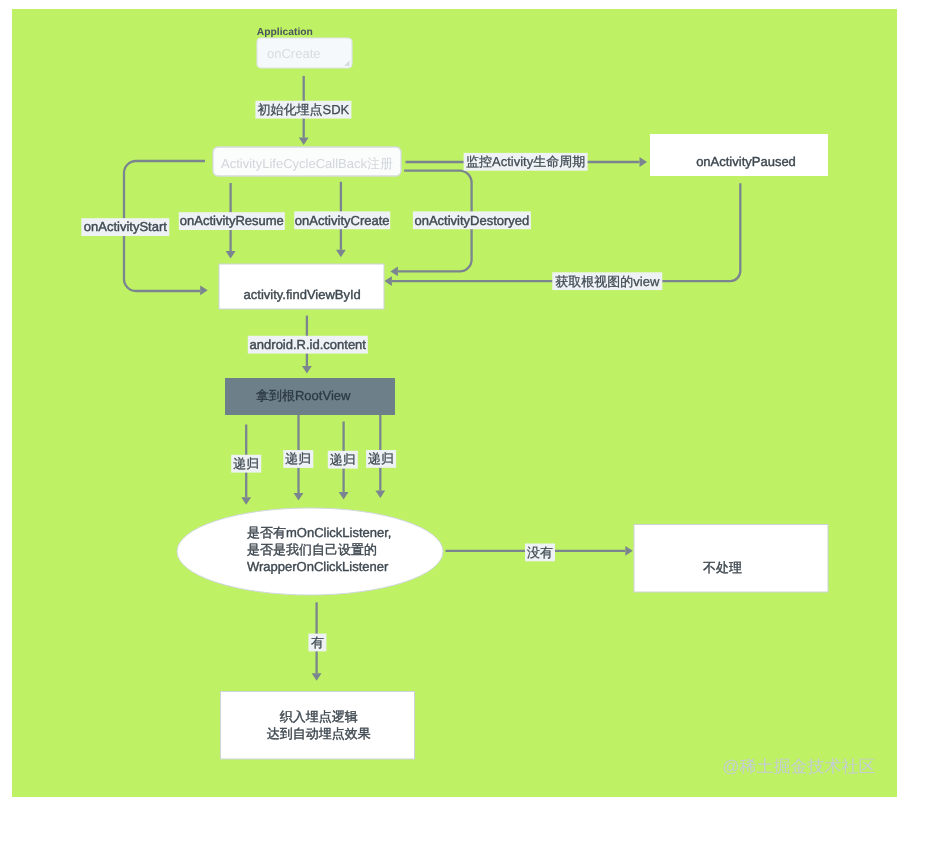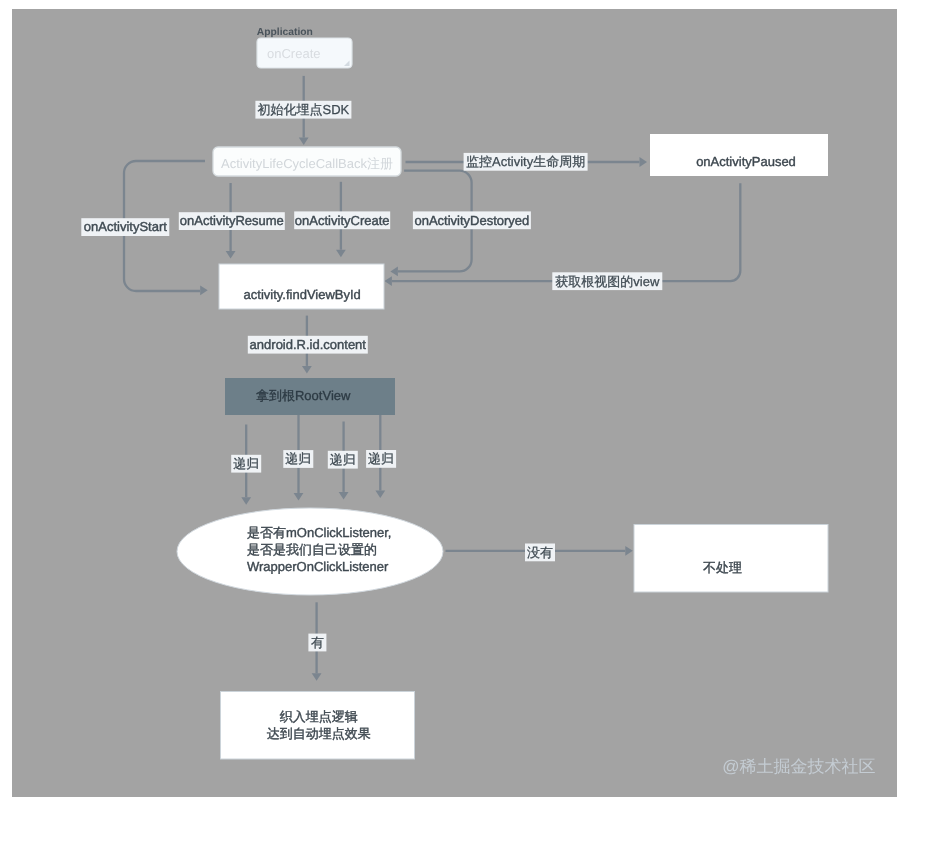--- a/index.html
+++ b/index.html
@@ -1,19 +1,19 @@
 <!DOCTYPE html>
 <html><head>
 <meta charset="utf-8">
 <title>Android Auto Tracking Flowchart</title>
 <style>
   html,body{margin:0;padding:0;background:#ffffff;width:927px;height:849px;overflow:hidden;}
   body{font-family:"Liberation Sans",sans-serif;-webkit-font-smoothing:antialiased;}
   svg text{-webkit-font-smoothing:antialiased;text-rendering:geometricPrecision;}
-  #canvas{position:absolute;left:12px;top:9px;width:885px;height:788px;background:#a3a3a3;}
+  #canvas{position:absolute;left:12px;top:9px;width:885px;height:788px;background:#bef264;}
   #svgroot{position:absolute;left:0;top:0;display:block;}
   svg text{paint-order:stroke fill;}
   .edge{fill:none;stroke:#7b858f;stroke-width:2.3;stroke-linecap:butt;}
   .ahead{fill:#7b858f;}
   .lbl{font-family:"Liberation Sans",sans-serif;font-size:13px;fill:#3f4a52;stroke:#3f4a52;stroke-width:0.42px;paint-order:stroke fill;}
   .lblcn{font-family:"Liberation Sans",sans-serif;font-size:13px;fill:#3f4a52;stroke:#3f4a52;stroke-width:0.25px;paint-order:stroke fill;}
   .boxtxt{font-family:"Liberation Sans",sans-serif;font-size:13px;fill:#3d474f;stroke:#3d474f;stroke-width:0.38px;paint-order:stroke fill;}
   .rootlbl{fill:#2b3a44;}
   .ghost{font-family:"Liberation Sans",sans-serif;font-size:13px;fill:#d1d6da;}
   .phold{font-family:"Liberation Sans",sans-serif;font-size:13px;fill:#d8dce0;}

